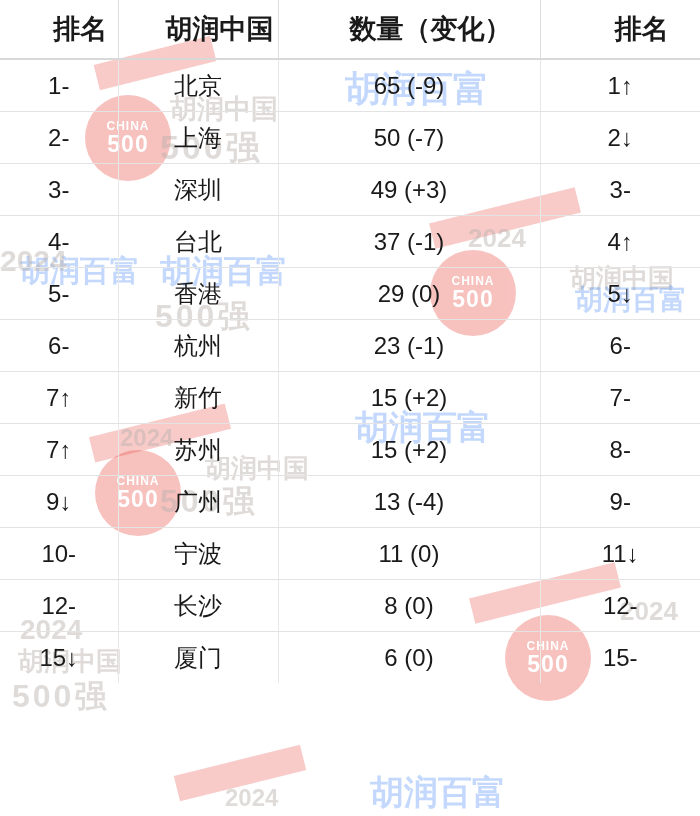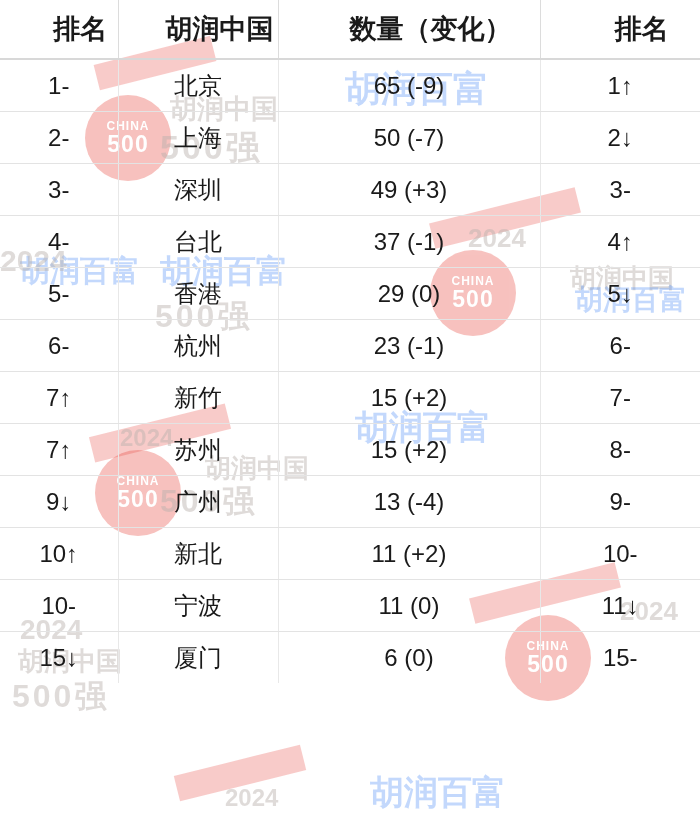--- a/index.html
+++ b/index.html
@@ -230,32 +230,32 @@
           <td>15 (+2)</td>
           <td>8-</td>
         </tr>
         <tr>
           <td>9↓</td>
           <td>广州</td>
           <td>13 (-4)</td>
           <td>9-</td>
         </tr>
         <tr>
-          <td>10↑</td>
-          <td>新北</td>
-          <td>11 (+2)</td>
-          <td>10-</td>
-        </tr>
-        <tr>
           <td>10-</td>
           <td>宁波</td>
           <td>11 (0)</td>
           <td>11↓</td>
         </tr>
         <tr>
+          <td>12-</td>
+          <td>长沙</td>
+          <td>8 (0)</td>
+          <td>12-</td>
+        </tr>
+        <tr>
           <td>15↓</td>
           <td>厦门</td>
           <td>6 (0)</td>
           <td>15-</td>
         </tr>
       </tbody>
     </table>
   </div>
 
 </div>

